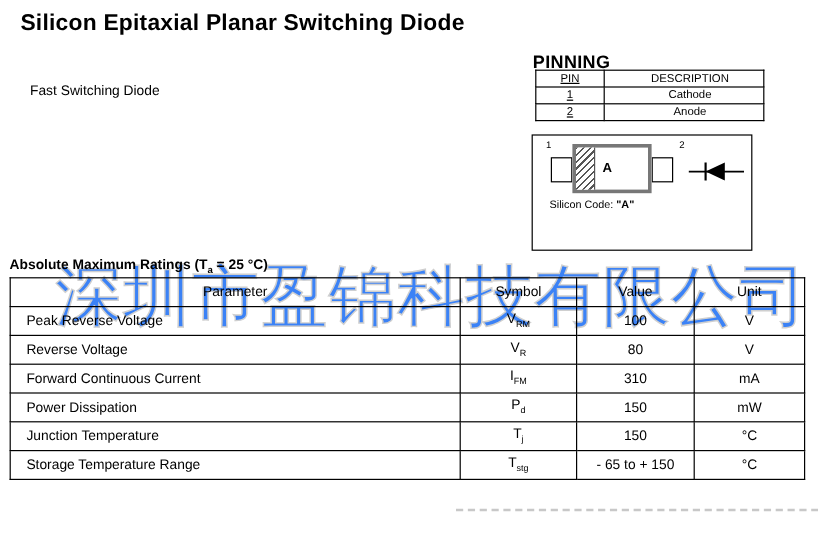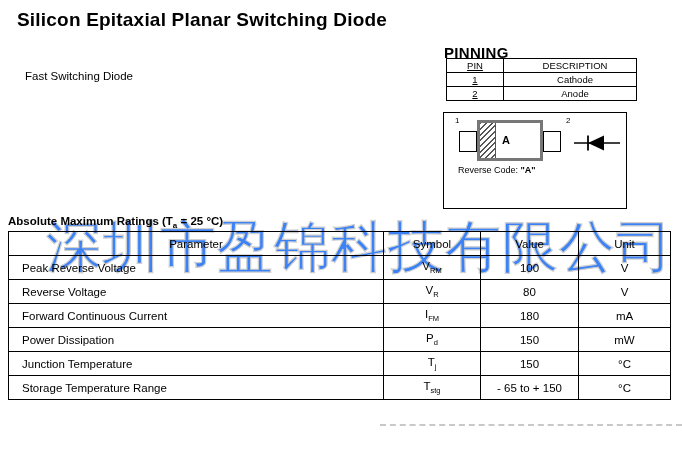--- a/index.html
+++ b/index.html
@@ -80,21 +80,21 @@
     <div class="pkg-body">
       <div class="pkg-band"></div>
       <span class="pkg-marking">A</span>
     </div>
     <svg class="diode-svg" width="48" height="18" viewBox="0 0 48 18">
       <line x1="1" y1="9" x2="47" y2="9" stroke="#000" stroke-width="1.6"></line>
       <line x1="15" y1="1.5" x2="15" y2="16.5" stroke="#000" stroke-width="1.8"></line>
       <polygon points="15,9 31,1.5 31,16.5" fill="#000"></polygon>
     </svg>
     <div class="diagram-captions">
-      <div><span>Reverse Code: </span><b>"A"</b></div>
+      <div><span>Silicon Code: </span><b>"A"</b></div>
     </div>
   </div>
 
   <div class="ratings-heading"><span>Absolute Maximum Ratings (T</span><sub>a</sub><span> = 25 °C)</span></div>
 
   <table class="ratings-table">
     <colgroup>
         <col style="width:375px">
         <col style="width:97px">
         <col style="width:98px">
@@ -117,21 +117,21 @@
       </tr>
       <tr>
         <td class="param">Reverse Voltage</td>
         <td class="sym"><span>V</span><sub>R</sub></td>
         <td class="val">80</td>
         <td class="unit">V</td>
       </tr>
       <tr>
         <td class="param">Forward Continuous Current</td>
         <td class="sym"><span>I</span><sub>FM</sub></td>
-        <td class="val">180</td>
+        <td class="val">310</td>
         <td class="unit">mA</td>
       </tr>
       <tr>
         <td class="param">Power Dissipation</td>
         <td class="sym"><span>P</span><sub>d</sub></td>
         <td class="val">150</td>
         <td class="unit">mW</td>
       </tr>
       <tr>
         <td class="param">Junction Temperature</td>

